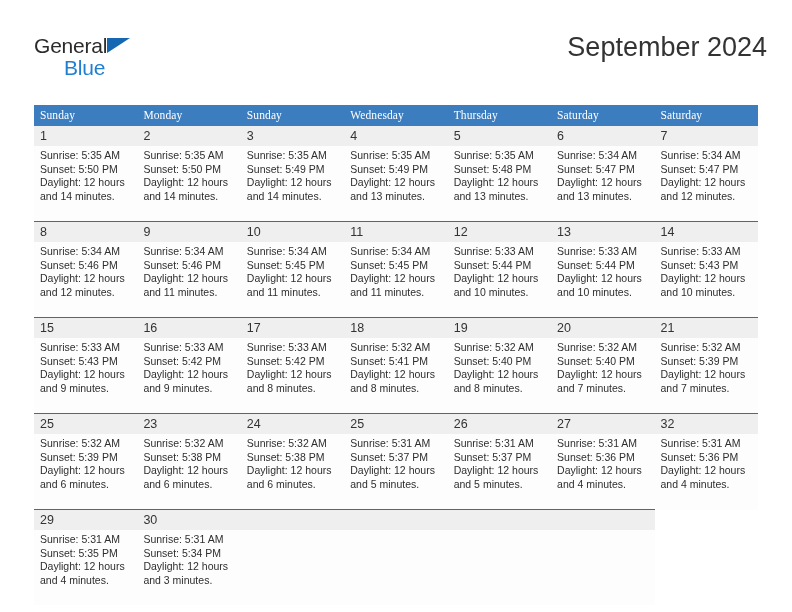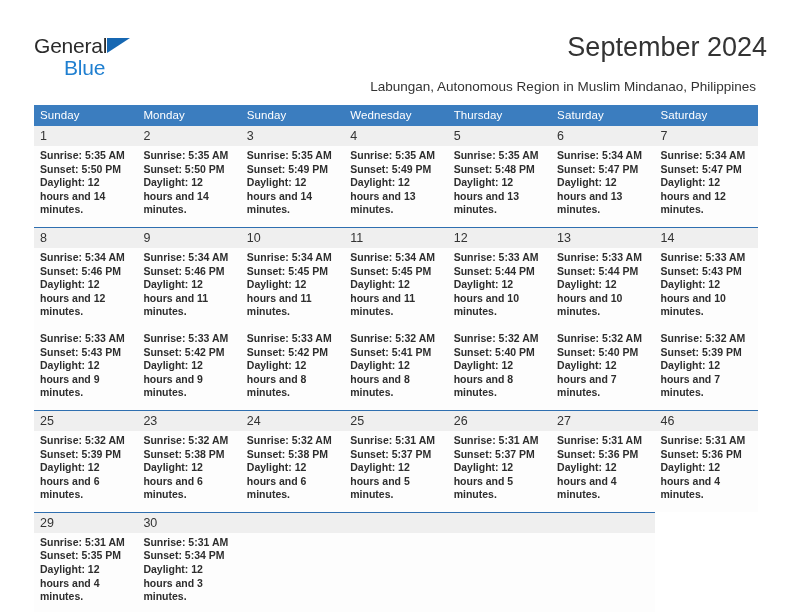--- a/index.html
+++ b/index.html
@@ -104,20 +104,21 @@
 
   thead th {
     background: #3b7dbf;
     color: #ffffff;
     font-size: 11.5px;
     font-weight: normal;
     text-align: left;
     padding: 4px 0 5px 6px;
     height: 12px;
     letter-spacing: 0.1px;
+    font-family: Liberation Serif, serif;
   }
 
   tr.datesrow td {
     background: #efefef;
     border-top: 1.5px solid #2f6fb0;
     font-size: 12.5px;
     color: #333333;
     padding: 3px 0 3px 6px;
     height: 13px;
     vertical-align: top;
@@ -129,21 +130,20 @@
     background: #fdfdfd;
     vertical-align: top;
     padding: 3px 6px 10px 6px;
     height: 62px;
   }
   .info {
     font-size: 10.5px;
     line-height: 13.6px;
     color: #2e2e2e;
     white-space: pre-line;
-    font-weight: bold;
   }
   td.empty { background: #fdfdfd; }
   tr.datesrow td.blank-tail,
   tr.inforow td.blank-tail {
     background: #ffffff;
     border-top: none;
   }
 </style>
 </head>
 <body>
@@ -154,21 +154,20 @@
 
     <div class="logo">
       <div class="logo-row1">
         <span class="logo-general">General</span>
         <span class="logo-tri"></span>
       </div>
       <span class="logo-blue">Blue</span>
     </div>
 
     <div class="title">September 2024</div>
-    <div class="subtitle">Labungan, Autonomous Region in Muslim Mindanao, Philippines</div>
   </div>
 
   <div class="calendar">
     <table class="cal">
       <colgroup>
         <col>
           <col>
           <col>
           <col>
           <col>
@@ -275,20 +274,29 @@
 Sunset: 5:44 PM
 Daylight: 12 hours and 10 minutes.</div>
             </td>
           <td>
               <div class="info">Sunrise: 5:33 AM
 Sunset: 5:43 PM
 Daylight: 12 hours and 10 minutes.</div>
             </td>
         </tr>
 
+        <tr class="datesrow">
+          <td>15</td>
+          <td>16</td>
+          <td>17</td>
+          <td>18</td>
+          <td>19</td>
+          <td>20</td>
+          <td>21</td>
+        </tr>
         <tr class="inforow">
           <td>
               <div class="info">Sunrise: 5:33 AM
 Sunset: 5:43 PM
 Daylight: 12 hours and 9 minutes.</div>
             </td>
           <td>
               <div class="info">Sunrise: 5:33 AM
 Sunset: 5:42 PM
 Daylight: 12 hours and 9 minutes.</div>
@@ -320,21 +328,21 @@
             </td>
         </tr>
 
         <tr class="datesrow">
           <td>25</td>
           <td>23</td>
           <td>24</td>
           <td>25</td>
           <td>26</td>
           <td>27</td>
-          <td>46</td>
+          <td>32</td>
         </tr>
         <tr class="inforow">
           <td>
               <div class="info">Sunrise: 5:32 AM
 Sunset: 5:39 PM
 Daylight: 12 hours and 6 minutes.</div>
             </td>
           <td>
               <div class="info">Sunrise: 5:32 AM
 Sunset: 5:38 PM

